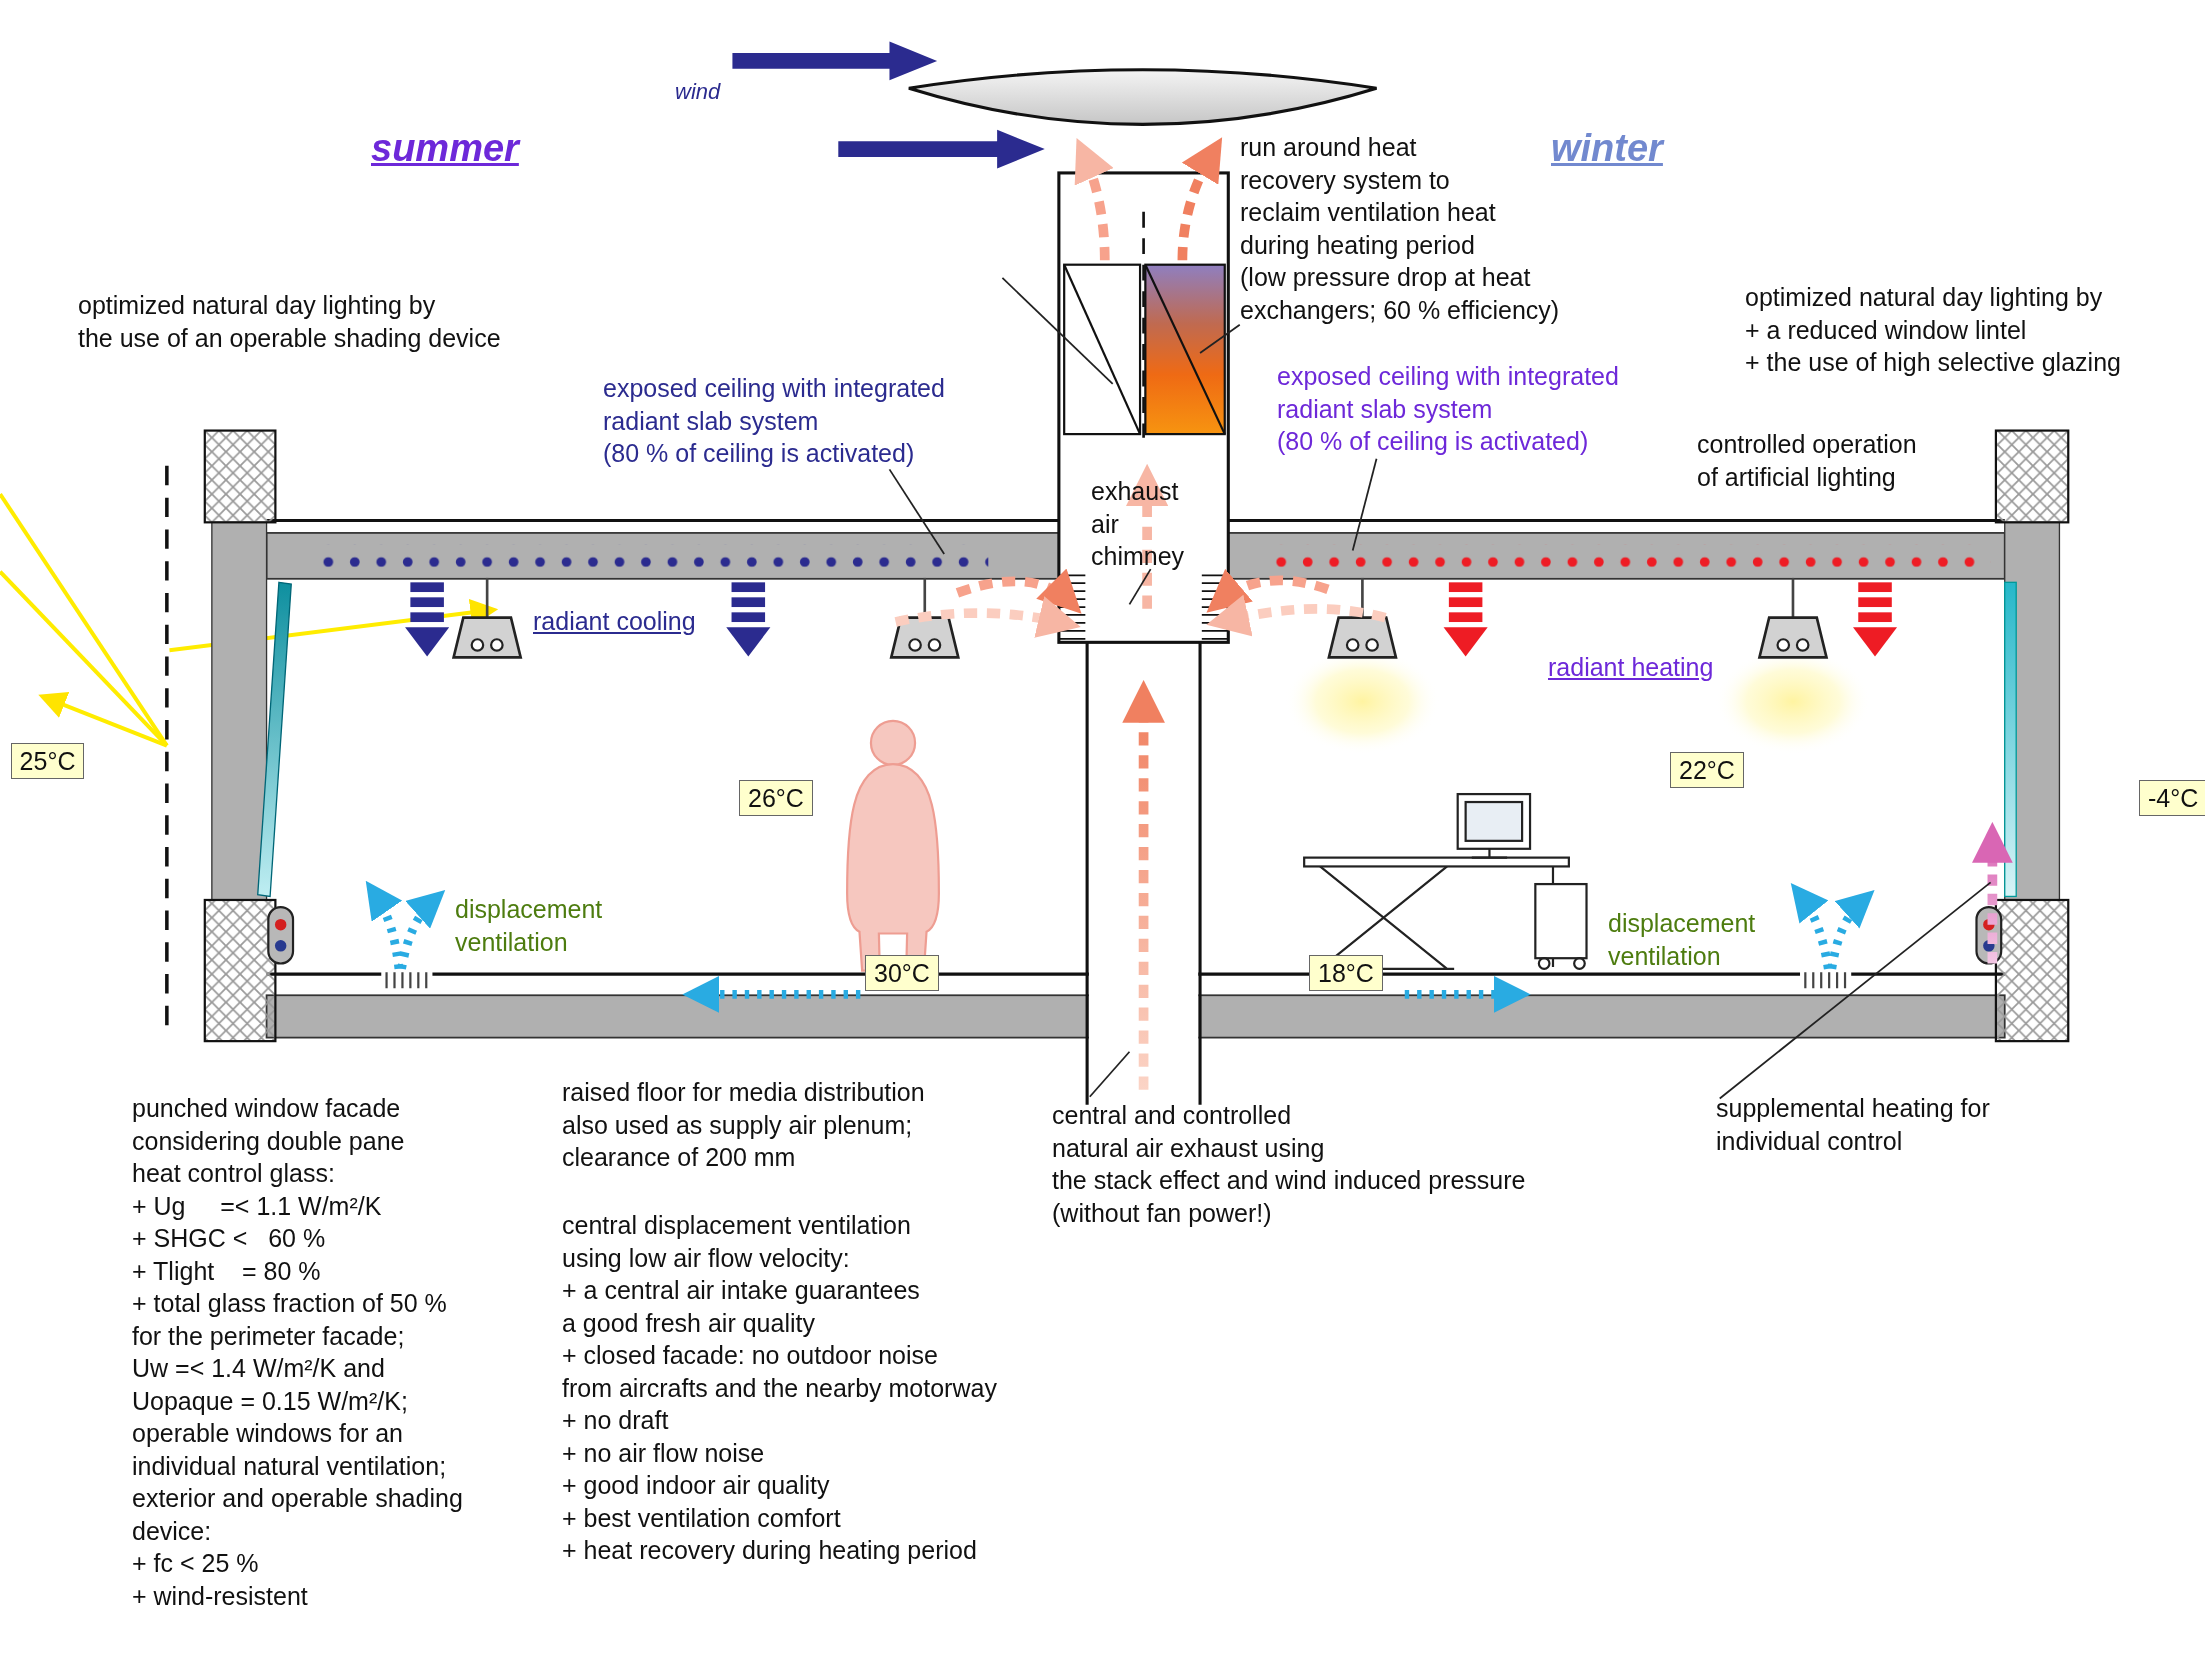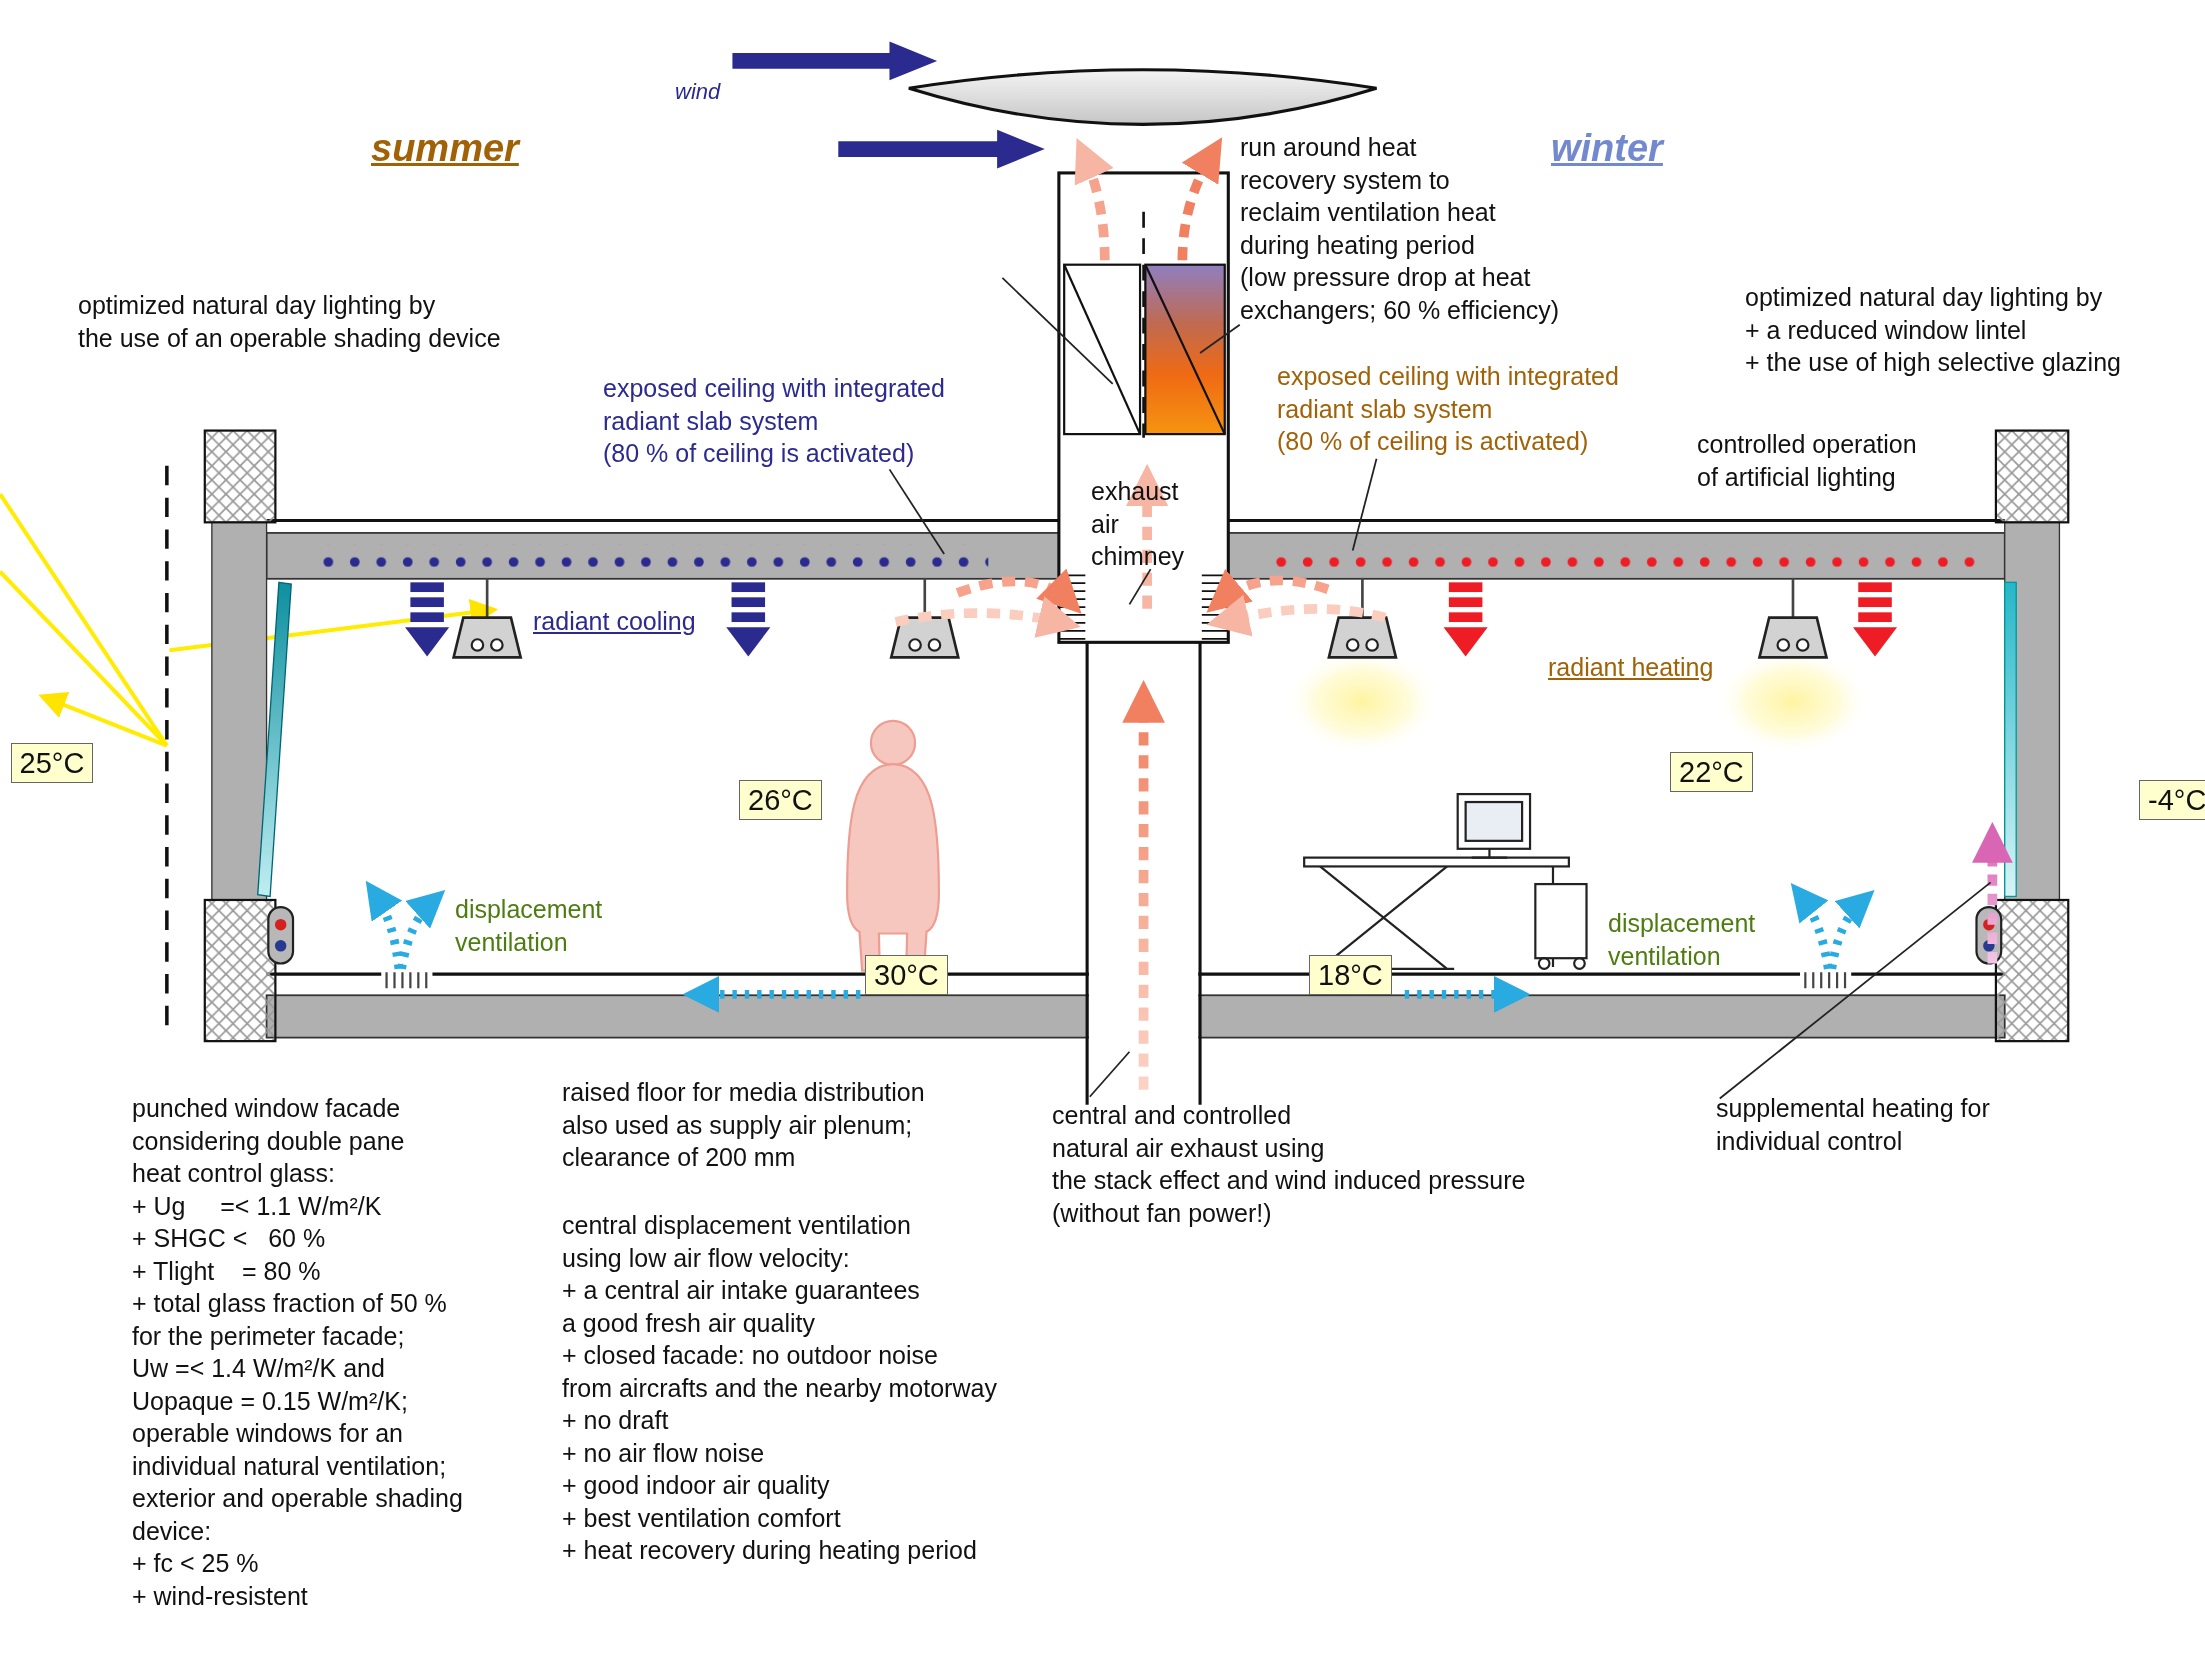--- a/index.html
+++ b/index.html
@@ -7,29 +7,29 @@
   .stage {
     position:relative; width:2206px; height:1657px; background:#fff;
     font-family:"Liberation Sans", sans-serif; color:#111; overflow:hidden;
   }
   svg.scene { position:absolute; left:0; top:0; z-index:1; }
   .txt {
     position:absolute; z-index:3; white-space:pre-wrap;
     font-size:25px; line-height:1.3; color:#111;
   }
   .navy  { color:#2b2b8f; }
-  .red   { color:#a16207; }
+  .red   { color:#6d28d9; }
   .wblue { color:#7289cf; }
   .cyan  { color:#4d7c0f; }
   .season { font-size:38px; font-weight:bold; font-style:italic; text-decoration:underline; }
   .underline { text-decoration:underline; }
   .wind { font-size:22px; color:#2b2b8f;font-style:italic; }
   .temp {
     position:absolute; z-index:4; background:#ffffcd; border:1.3px solid #666;
-    font-size:29px; padding:2.6px 8px; white-space:nowrap;
+    font-size:25px; padding:2.6px 8px; white-space:nowrap;
   }
 </style>
 </head>
 <body>
 
 <div class="stage">
 
 <svg class="scene" width="2206" height="1657" viewBox="0 0 2500 1878">
   <defs>
     <pattern id="hatchP" width="16" height="16" patternUnits="userSpaceOnUse">

